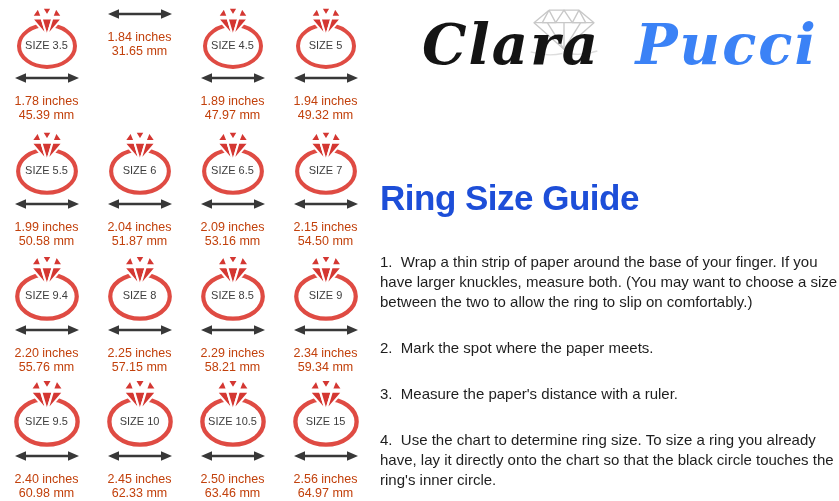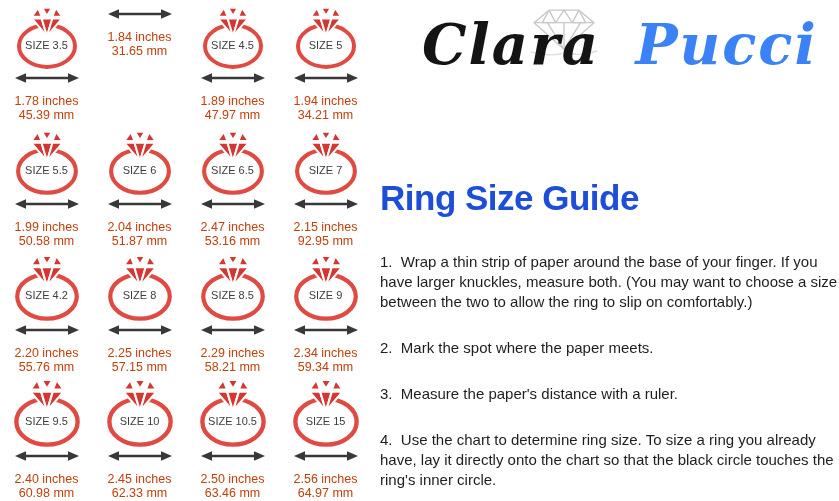--- a/index.html
+++ b/index.html
@@ -121,21 +121,21 @@
         <svg class="rsvg" viewBox="0 0 72 72">
             <use href="#ringShape"></use>
           </svg>
         <span class="lbl">SIZE 5</span>
       </div>
       <svg class="arrow" viewBox="0 0 64 12">
           <use href="#arrowShape"></use>
         </svg>
       <div class="meas">
         <div>1.94 inches</div>
-        <div>34.21 mm</div>
+        <div>49.32 mm</div>
       </div>
     </div>
 
     <div class="cell r2">
       <div class="ringwrap">
         <svg class="rsvg" viewBox="0 0 72 72">
             <use href="#ringShape"></use>
           </svg>
         <span class="lbl">SIZE 5.5</span>
       </div>
@@ -168,47 +168,47 @@
       <div class="ringwrap">
         <svg class="rsvg" viewBox="0 0 72 72">
             <use href="#ringShape"></use>
           </svg>
         <span class="lbl">SIZE 6.5</span>
       </div>
       <svg class="arrow" viewBox="0 0 64 12">
           <use href="#arrowShape"></use>
         </svg>
       <div class="meas">
-        <div>2.47 inches</div>
+        <div>2.09 inches</div>
         <div>53.16 mm</div>
       </div>
     </div>
 
     <div class="cell r2">
       <div class="ringwrap">
         <svg class="rsvg" viewBox="0 0 72 72">
             <use href="#ringShape"></use>
           </svg>
         <span class="lbl">SIZE 7</span>
       </div>
       <svg class="arrow" viewBox="0 0 64 12">
           <use href="#arrowShape"></use>
         </svg>
       <div class="meas">
         <div>2.15 inches</div>
-        <div>92.95 mm</div>
+        <div>54.50 mm</div>
       </div>
     </div>
 
     <div class="cell r3">
       <div class="ringwrap">
         <svg class="rsvg" viewBox="0 0 72 72">
             <use href="#ringShape"></use>
           </svg>
-        <span class="lbl">SIZE 4.2</span>
+        <span class="lbl">SIZE 9.4</span>
       </div>
       <svg class="arrow" viewBox="0 0 64 12">
           <use href="#arrowShape"></use>
         </svg>
       <div class="meas">
         <div>2.20 inches</div>
         <div>55.76 mm</div>
       </div>
     </div>
 

